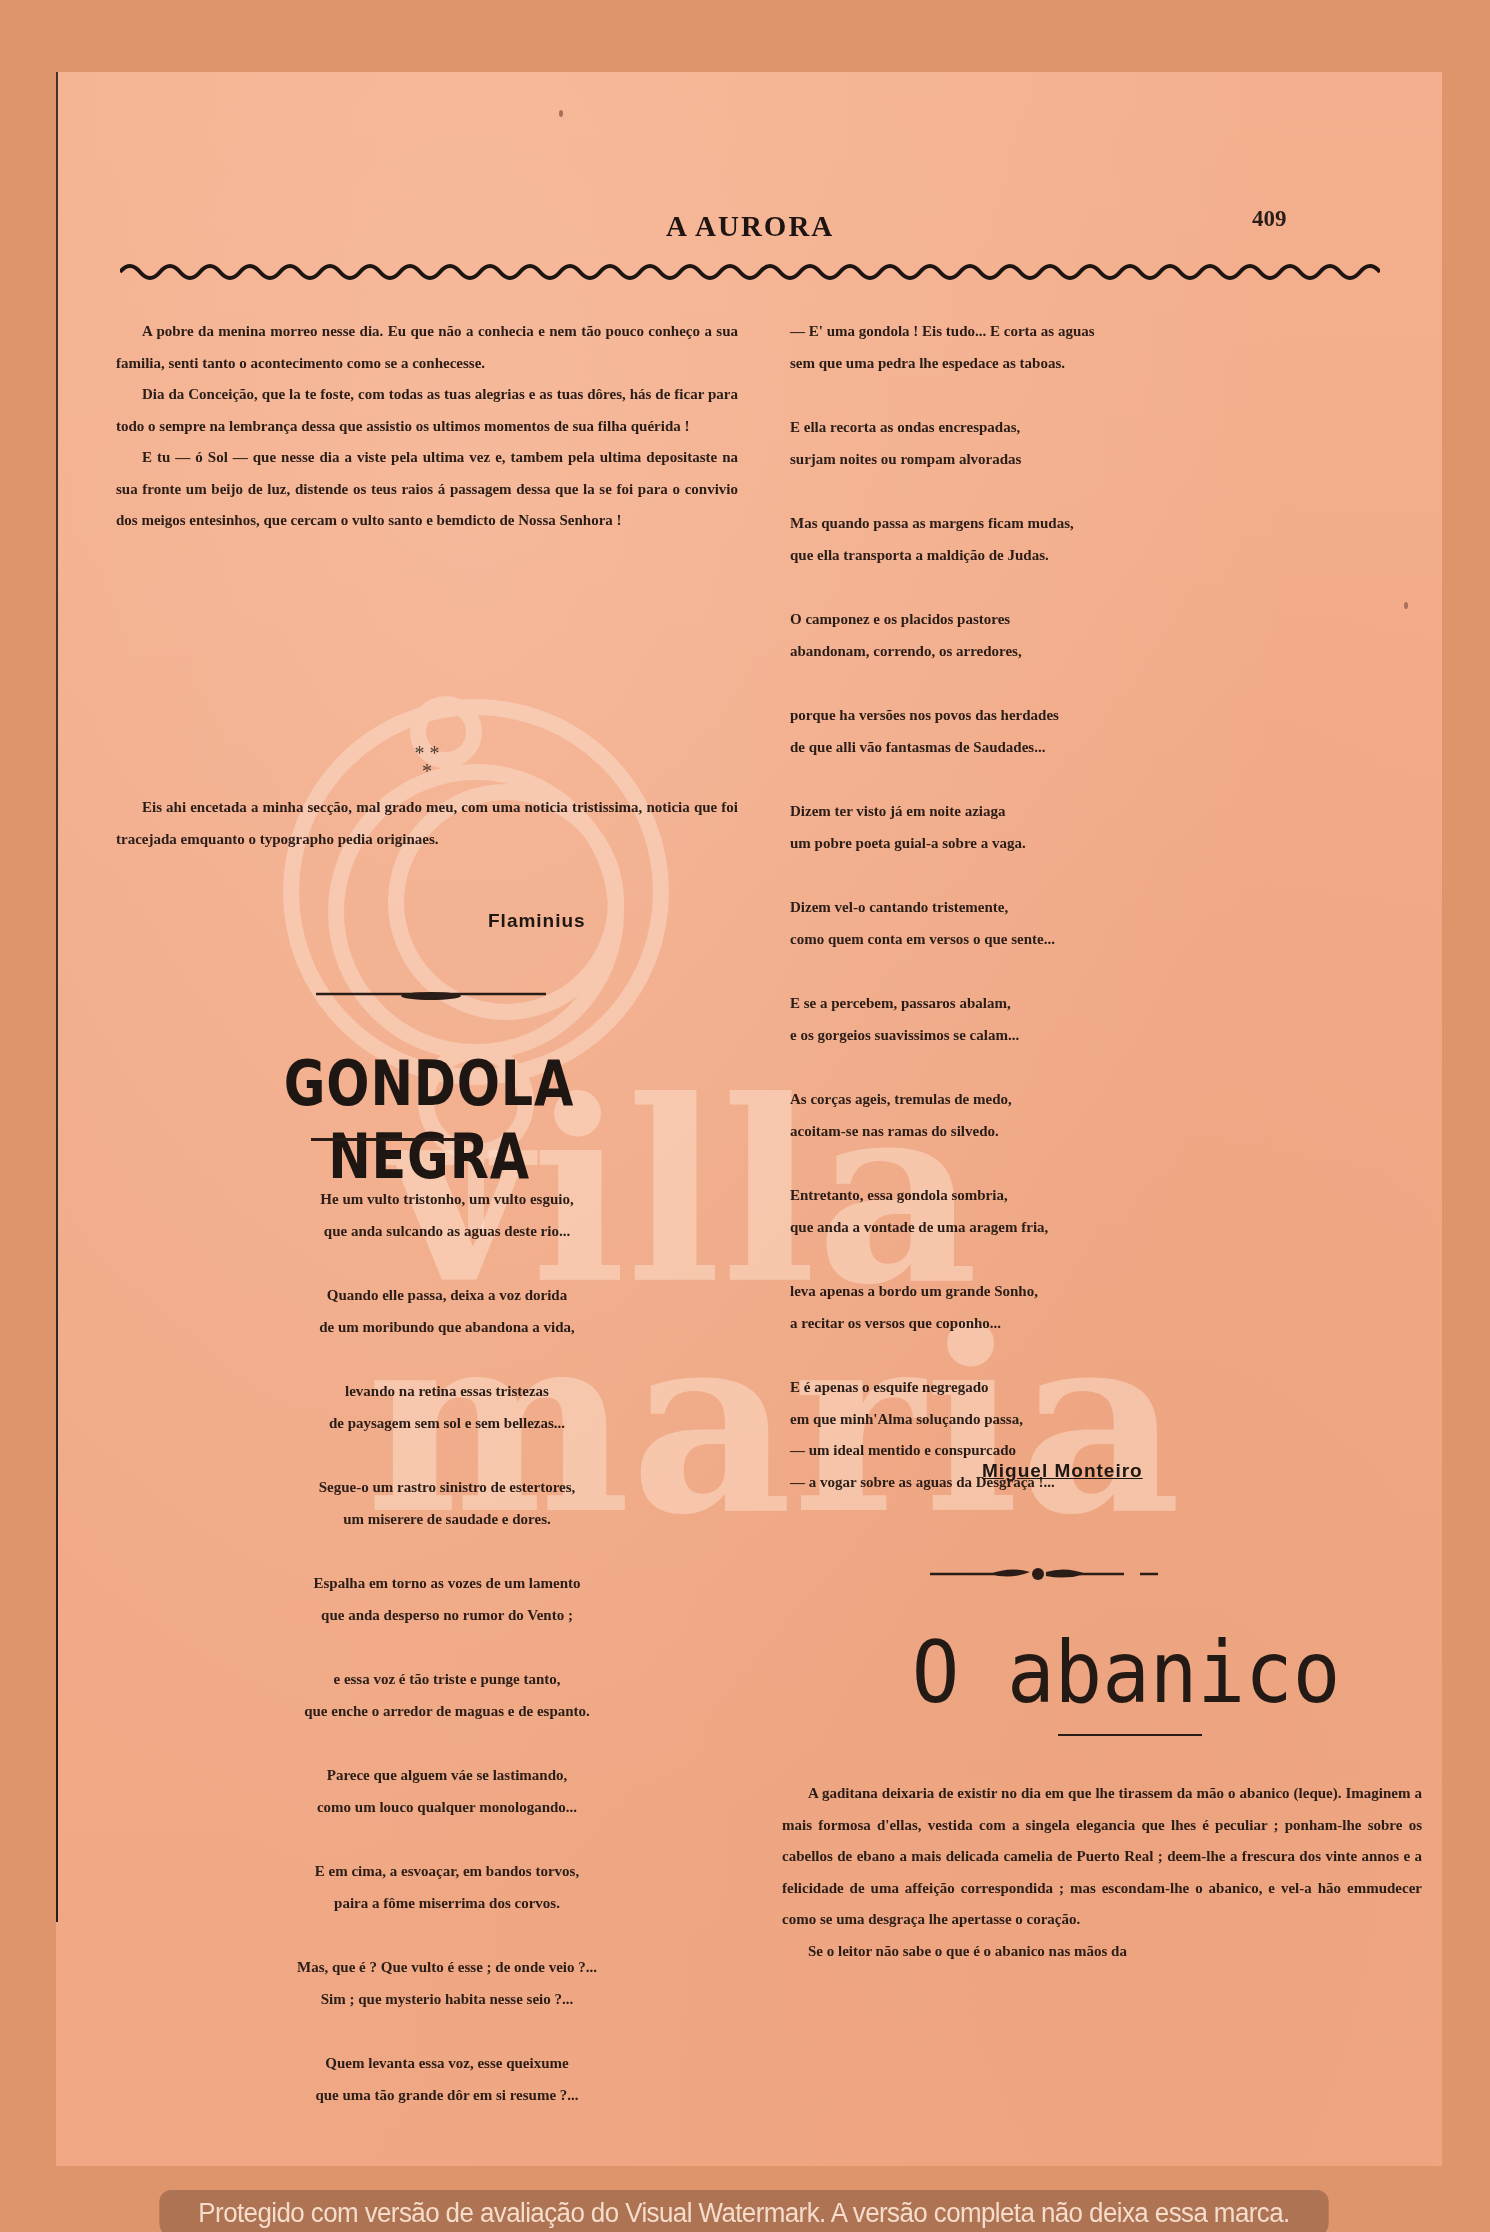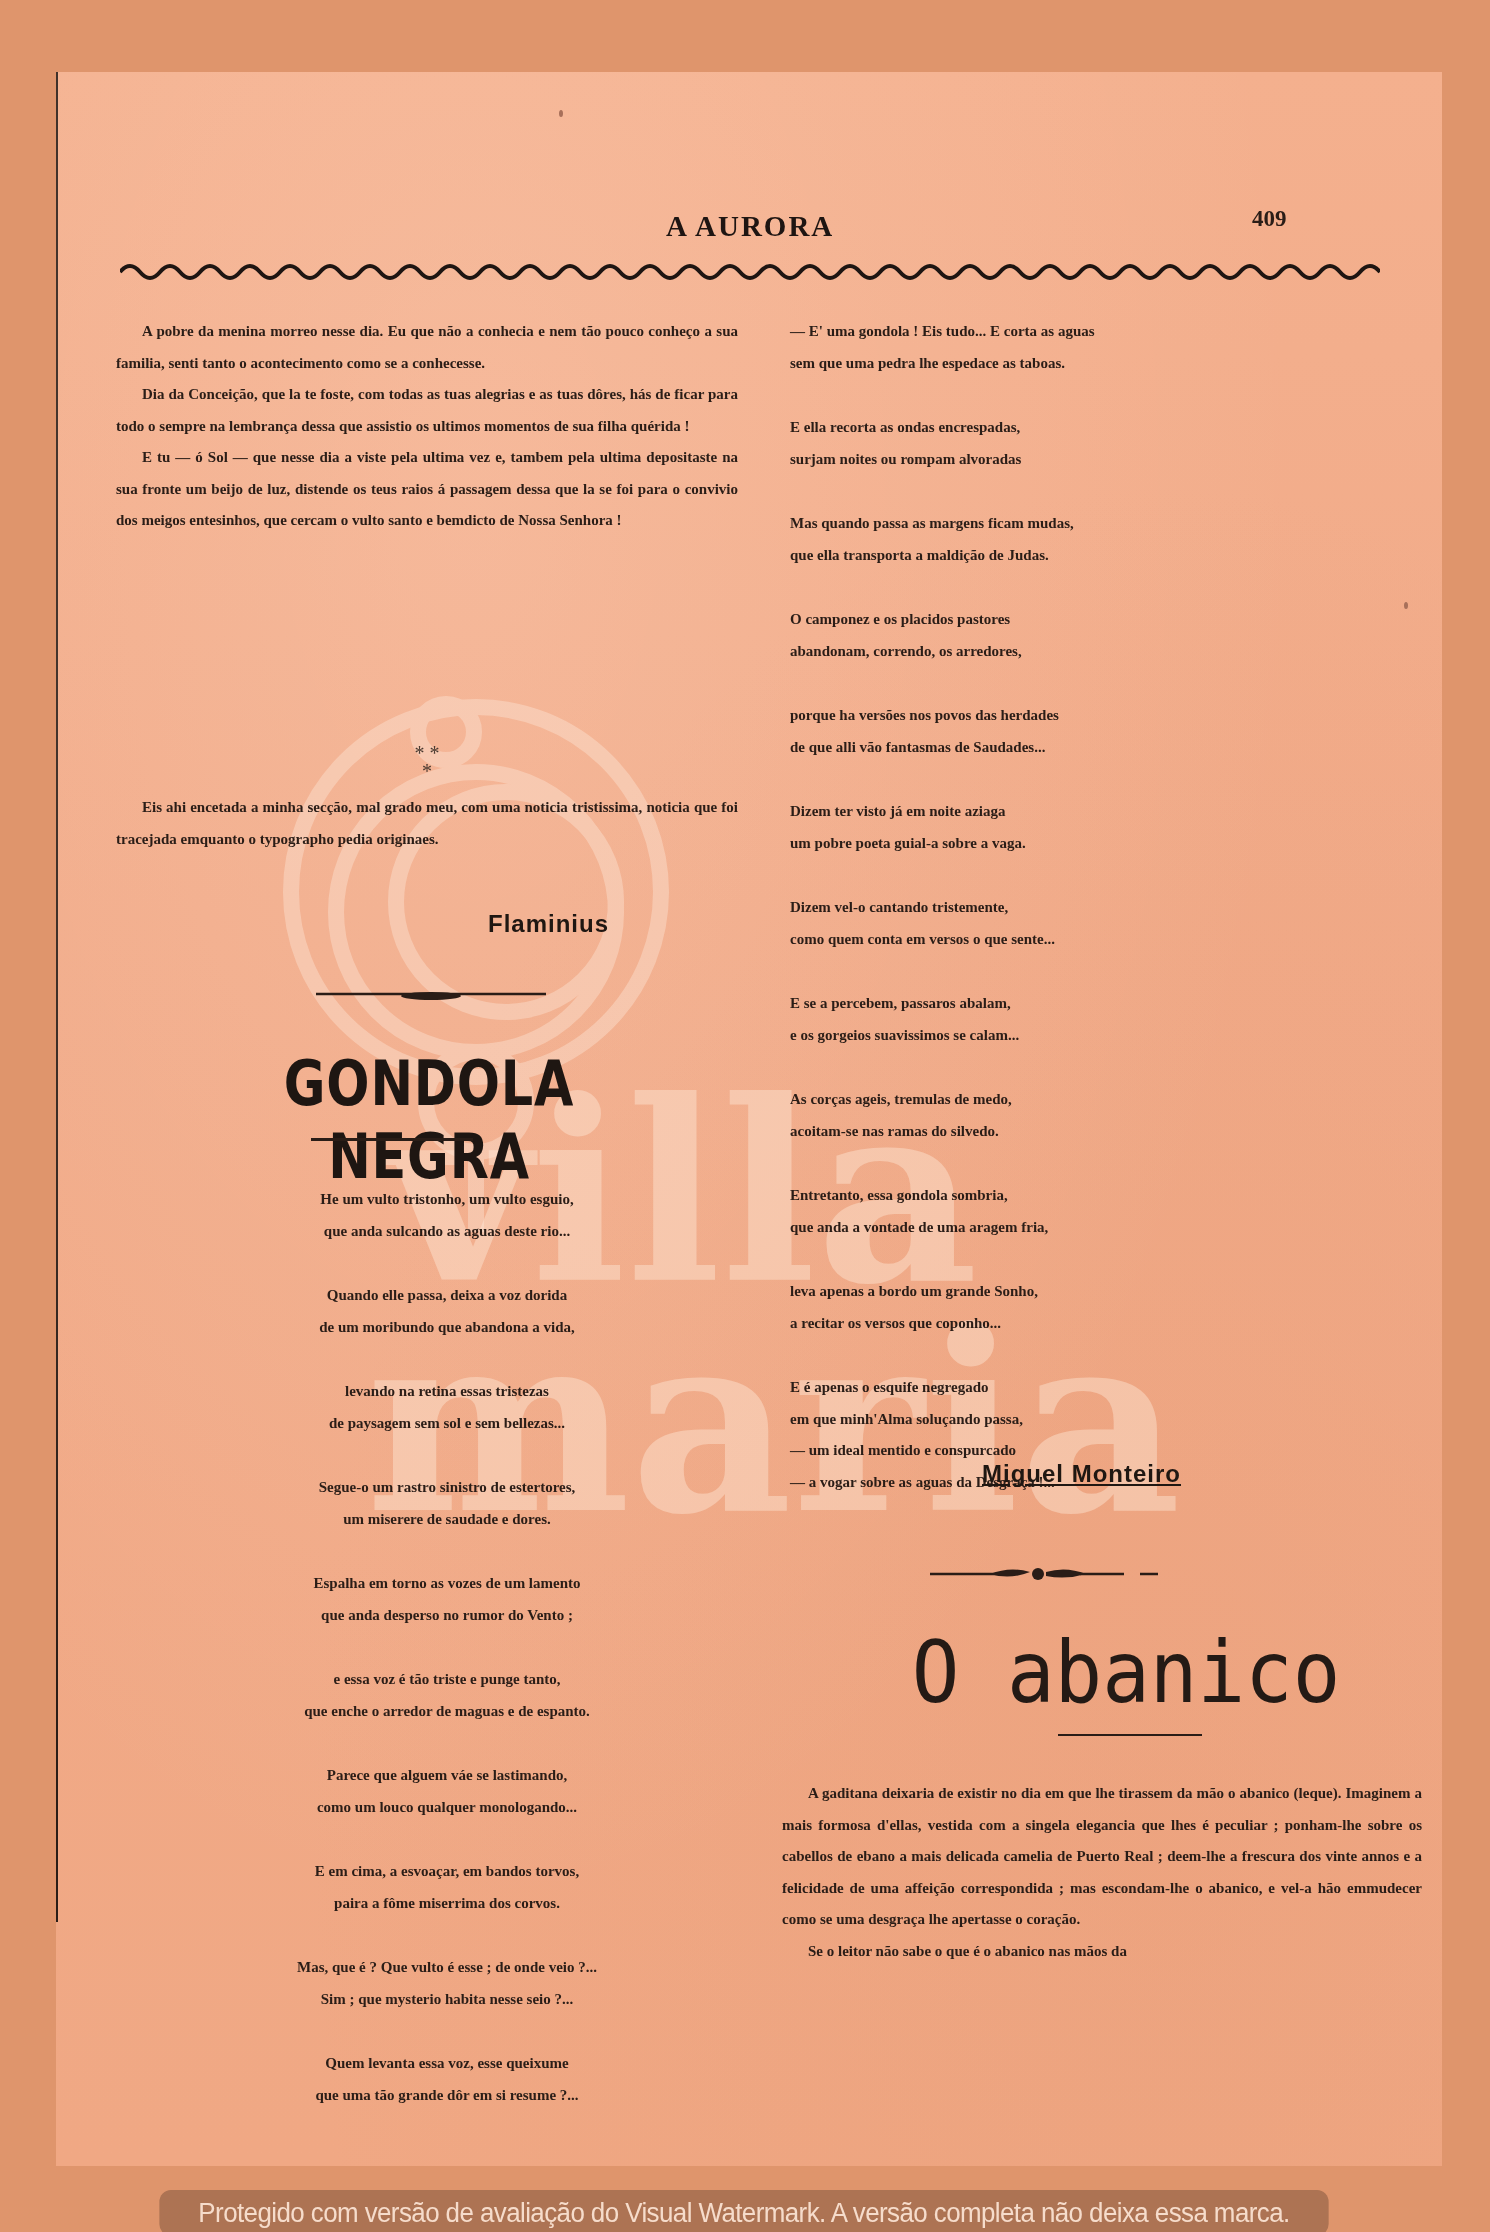--- a/index.html
+++ b/index.html
@@ -28,21 +28,21 @@
   .wave-rule { left:64px; top:188px; width:1260px; height:24px; }
   .col-divider { left:701px; top:250px; width:2px; height:1850px; background:#2a1d17; }
   .col { position:absolute; font-size:15px; line-height:31.5px; font-weight:bold; }
   .col p { margin:0; }
   .left-col { left:60px; width:622px; }
   .right-col { left:730px; width:640px; }
   .prose p { text-align:justify; text-indent:26px; }
   .stars { text-align:center; font-size:20px; line-height:18px; margin:12px 0 30px; color:#4a3a30; font-weight:normal; }
   .signature {
     font-family:"Liberation Sans","DejaVu Sans",sans-serif; font-weight:bold;
-    font-size:24px; letter-spacing:1px; color:#1f1712;
+    font-size:19px; letter-spacing:1px; color:#1f1712;
   }
   .ornament { position:absolute; }
   .title-gondola {
     position:absolute; left:148px; top:975px; width:450px; text-align:center;
     font-family:"DejaVu Sans","Liberation Sans",sans-serif; font-weight:bold;
     font-size:62px; letter-spacing:1px; transform:scaleX(0.82); transform-origin:center;
     color:#1e1612;
   }
   .title-abanico {
     position:absolute; left:790px; top:1550px; width:560px; text-align:center;

